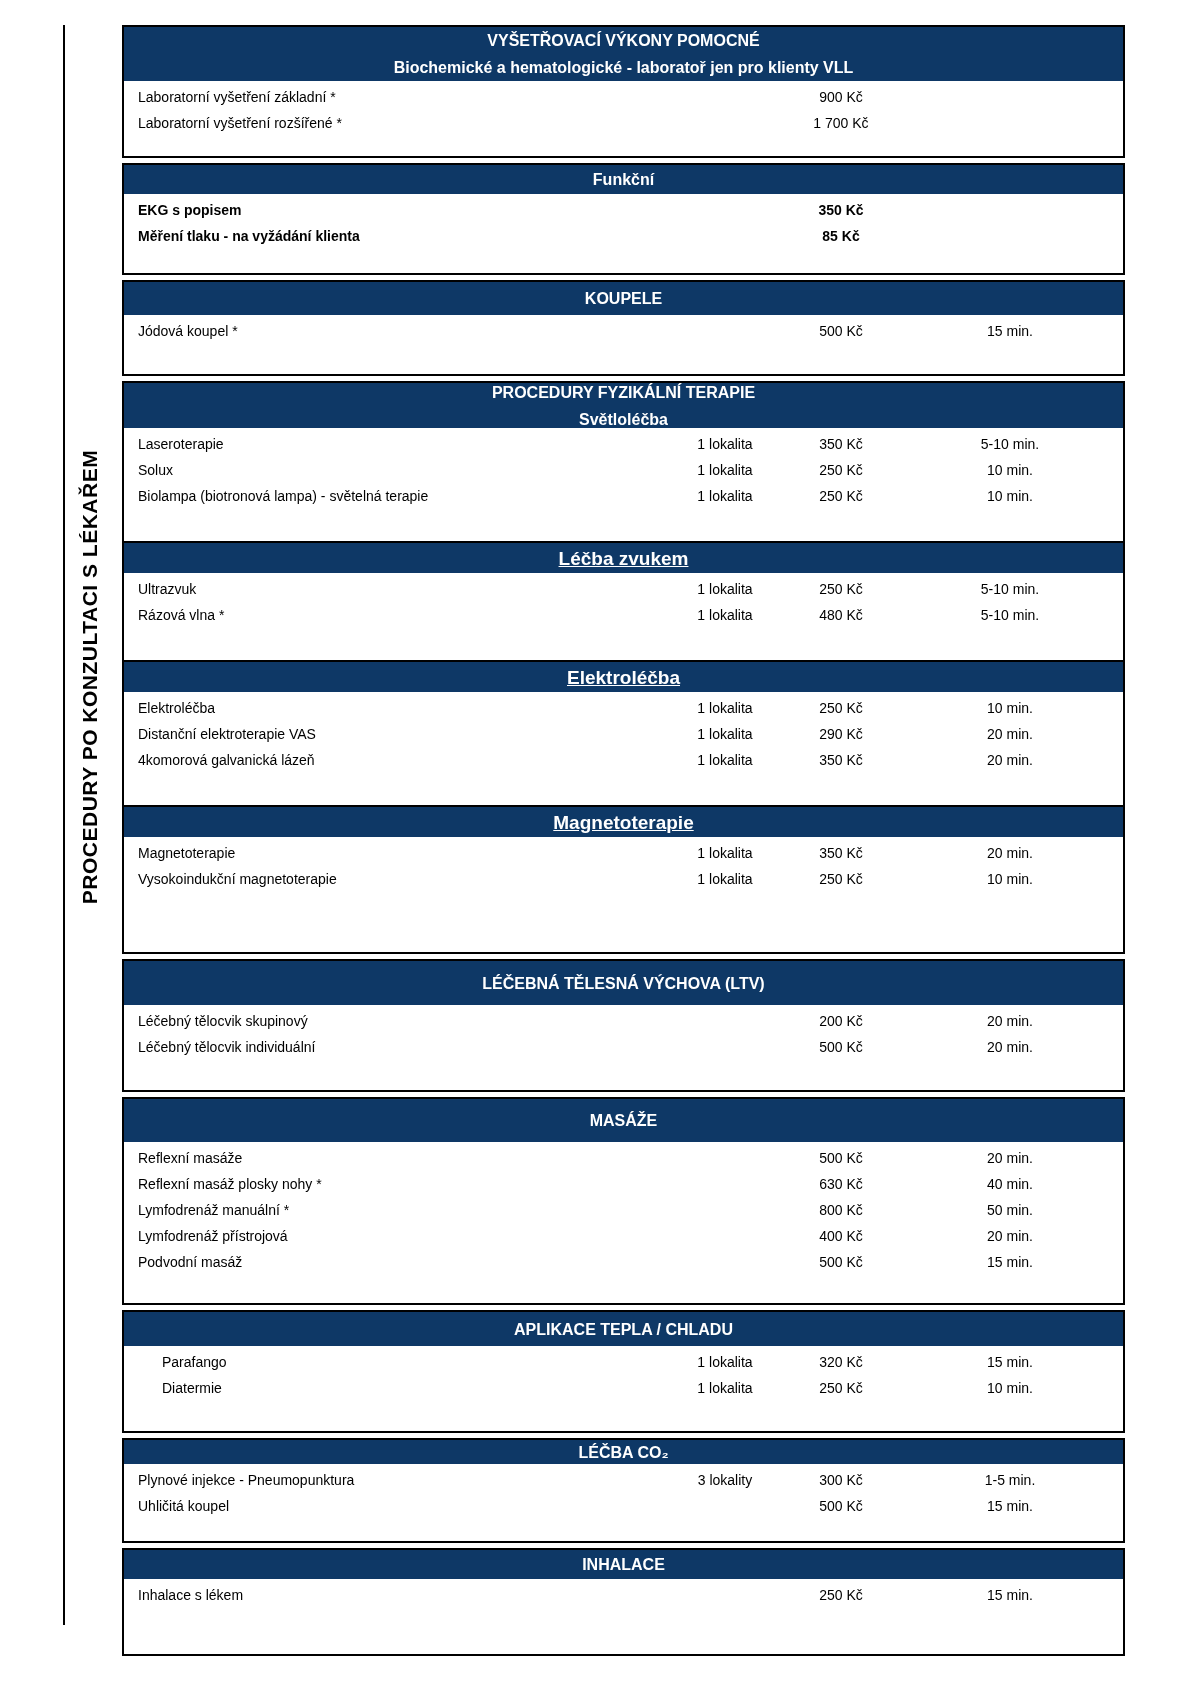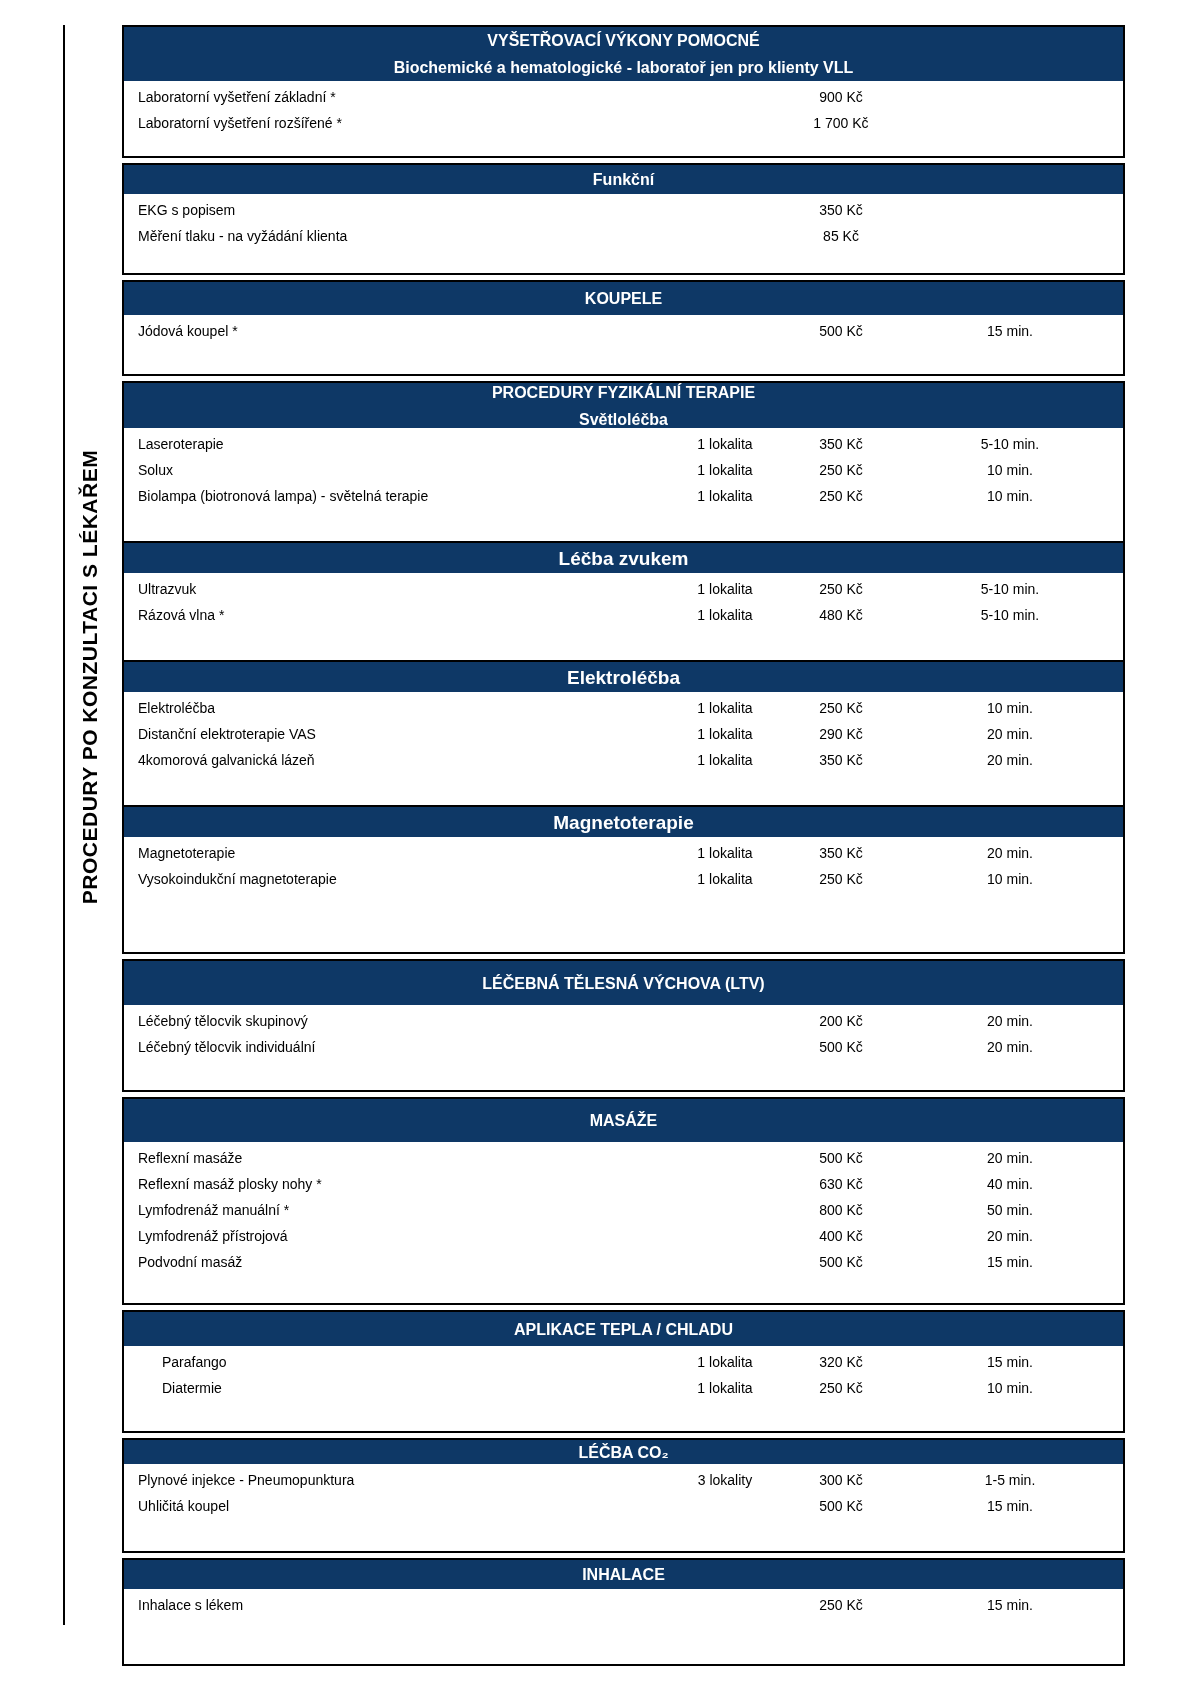--- a/index.html
+++ b/index.html
@@ -48,21 +48,21 @@
   .bar-line { line-height: 27px; }
 
   .subbar {
     border-top: 2px solid #000;
     background: var(--hdr, #0e3866);
     color: #fff;
     font-weight: bold;
     font-size: 19px;
     text-align: center;
     height: 30px;
-    display: flex; flex-direction: column; justify-content: center;
+    display: flex; flex-direction: column; justify-content: center; text-decoration: underline;
   }
 
   .rows { padding-top: 3px; }
   .row {
     display: grid;
     grid-template-columns: 1fr 120px 112px 226px;
     height: 26px;
     align-items: center;
     font-size: 14px;
   }
@@ -93,21 +93,21 @@
             <div class="cell-q"></div>
             <div class="cell-price">1 700 Kč</div>
             <div class="cell-dur"></div>
           </div>
         </div>
       </div>
       <div class="section">
         <div class="bar" style="height: 29px;">
           <div class="bar-line">Funkční</div>
         </div>
-        <div class="rows" style="padding-bottom: 24px;">
+        <div class="rows" style="padding-bottom: 24px; font-weight: bold;">
           <div class="row">
             <div class="cell-name">EKG s popisem</div>
             <div class="cell-q"></div>
             <div class="cell-price">350 Kč</div>
             <div class="cell-dur"></div>
           </div>
           <div class="row">
             <div class="cell-name">Měření tlaku - na vyžádání klienta</div>
             <div class="cell-q"></div>
             <div class="cell-price">85 Kč</div>
@@ -283,21 +283,21 @@
             <div class="cell-q">1 lokalita</div>
             <div class="cell-price">250 Kč</div>
             <div class="cell-dur">10 min.</div>
           </div>
         </div>
       </div>
       <div class="section">
         <div class="bar" style="height: 24px;">
           <div class="bar-line">LÉČBA CO₂</div>
         </div>
-        <div class="rows" style="padding-bottom: 32px;">
+        <div class="rows" style="padding-bottom: 22px;">
           <div class="row">
             <div class="cell-name">Plynové injekce - Pneumopunktura</div>
             <div class="cell-q">3 lokality</div>
             <div class="cell-price">300 Kč</div>
             <div class="cell-dur">1-5 min.</div>
           </div>
           <div class="row">
             <div class="cell-name">Uhličitá koupel</div>
             <div class="cell-q"></div>
             <div class="cell-price">500 Kč</div>

